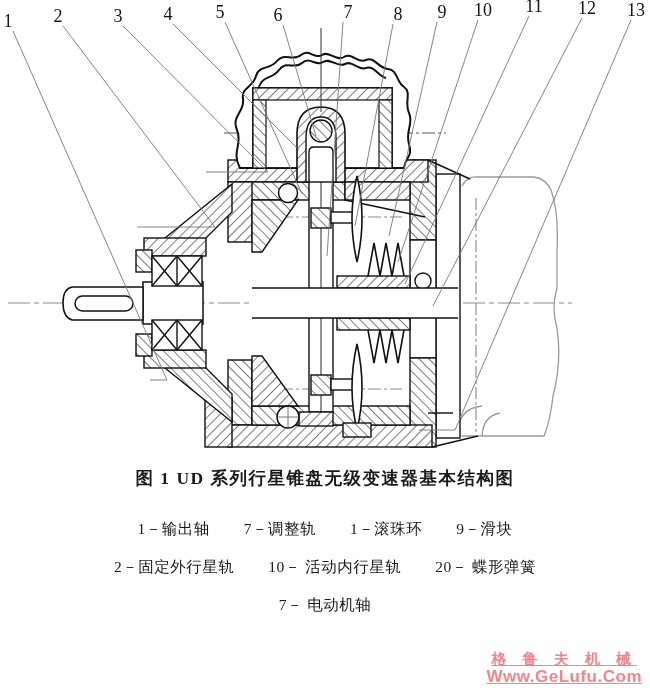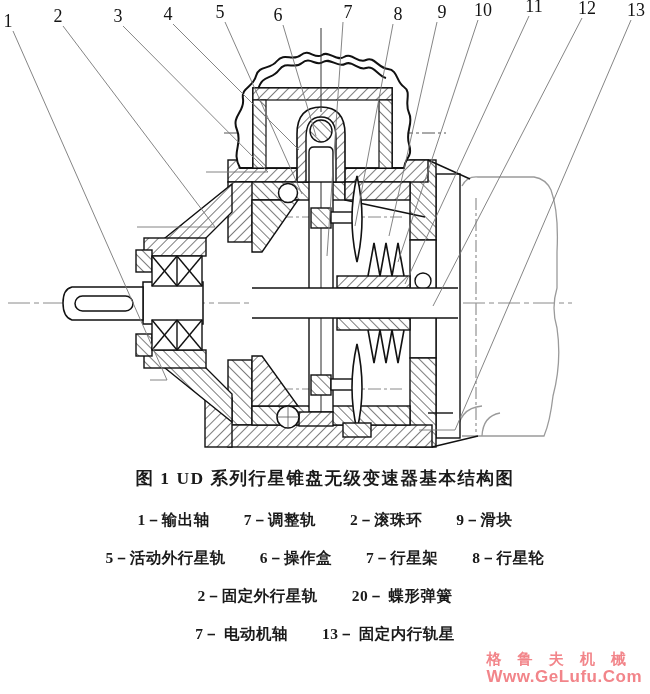--- a/index.html
+++ b/index.html
@@ -4,24 +4,24 @@
 <style>
   html,body{margin:0;padding:0;}
   body{width:650px;height:694px;background:#ffffff;position:relative;overflow:hidden;
        font-family:"Liberation Serif","DejaVu Serif",serif;color:#1a1a1a;}
   #diagram-wrap{position:absolute;left:0;top:0;width:650px;height:460px;}
   svg{display:block;}
   .callout-number{font-family:"Liberation Serif","DejaVu Serif",serif;font-size:18px;fill:#141414;}
   .caption{position:absolute;left:0;top:466px;width:650px;text-align:center;
            font-size:17.5px;font-weight:bold;letter-spacing:1.5px;}
   .legend{position:absolute;left:0;top:510px;width:650px;}
-  .legend-row{height:38px;display:flex;align-items:flex-start;justify-content:center;gap:34px;
-              font-size:15.5px;letter-spacing:0.5px;font-weight:bold;}
-  .watermark{position:absolute;right:8px;top:650px;font-weight:bold;
-             font-family:"Liberation Sans","DejaVu Sans",sans-serif;line-height:1.15;}
+  .legend-row{height:38px;display:flex;align-items:center;justify-content:center;gap:34px;
+              font-size:15.5px;letter-spacing:0.5px;}
+  .watermark{position:absolute;right:8px;top:650px;text-align:center;font-weight:bold;
+             font-family:"Liberation Sans","DejaVu Sans",sans-serif;line-height:1.15;text-decoration:underline;}
   .watermark .wm-cn{font-size:15px;letter-spacing:6px;}
   .watermark .wm-url{font-size:17px;letter-spacing:0.5px;}
 </style>
 </head>
 <body>
 
 <div id="diagram-wrap">
 <svg id="diagram-svg" width="650" height="460" viewBox="0 0 650 460">
   <defs>
     <pattern id="h" width="7" height="7" patternUnits="userSpaceOnUse" patternTransform="rotate(45)">
@@ -181,35 +181,29 @@
       </g>
 </svg>
 </div>
 
 <div class="caption">图 1 UD 系列行星锥盘无级变速器基本结构图</div>
 
 <div id="legend" class="legend">
     <div class="legend-row">
       <span class="legend-item">1－输出轴</span>
       <span class="legend-item">7－调整轨</span>
-      <span class="legend-item">2－滚珠环</span>
+      <span class="legend-item">1－滚珠环</span>
       <span class="legend-item">9－滑块</span>
     </div>
     <div class="legend-row">
-      <span class="legend-item">5－活动外行星轨</span>
-      <span class="legend-item">6－操作盒</span>
-      <span class="legend-item">7－行星架</span>
-      <span class="legend-item">8－行星轮</span>
-    </div>
-    <div class="legend-row">
       <span class="legend-item">2－固定外行星轨</span>
+      <span class="legend-item">10－ 活动内行星轨</span>
       <span class="legend-item">20－ 蝶形弹簧</span>
     </div>
     <div class="legend-row">
       <span class="legend-item">7－ 电动机轴</span>
-      <span class="legend-item">13－ 固定内行轨星</span>
     </div>
   </div>
 
 <div class="watermark" style="color: rgb(242, 133, 138);">
   <div class="wm-cn">格 鲁 夫 机 械</div>
   <div class="wm-url">Www.GeLufu.Com</div>
 </div>
 
 </body></html>

